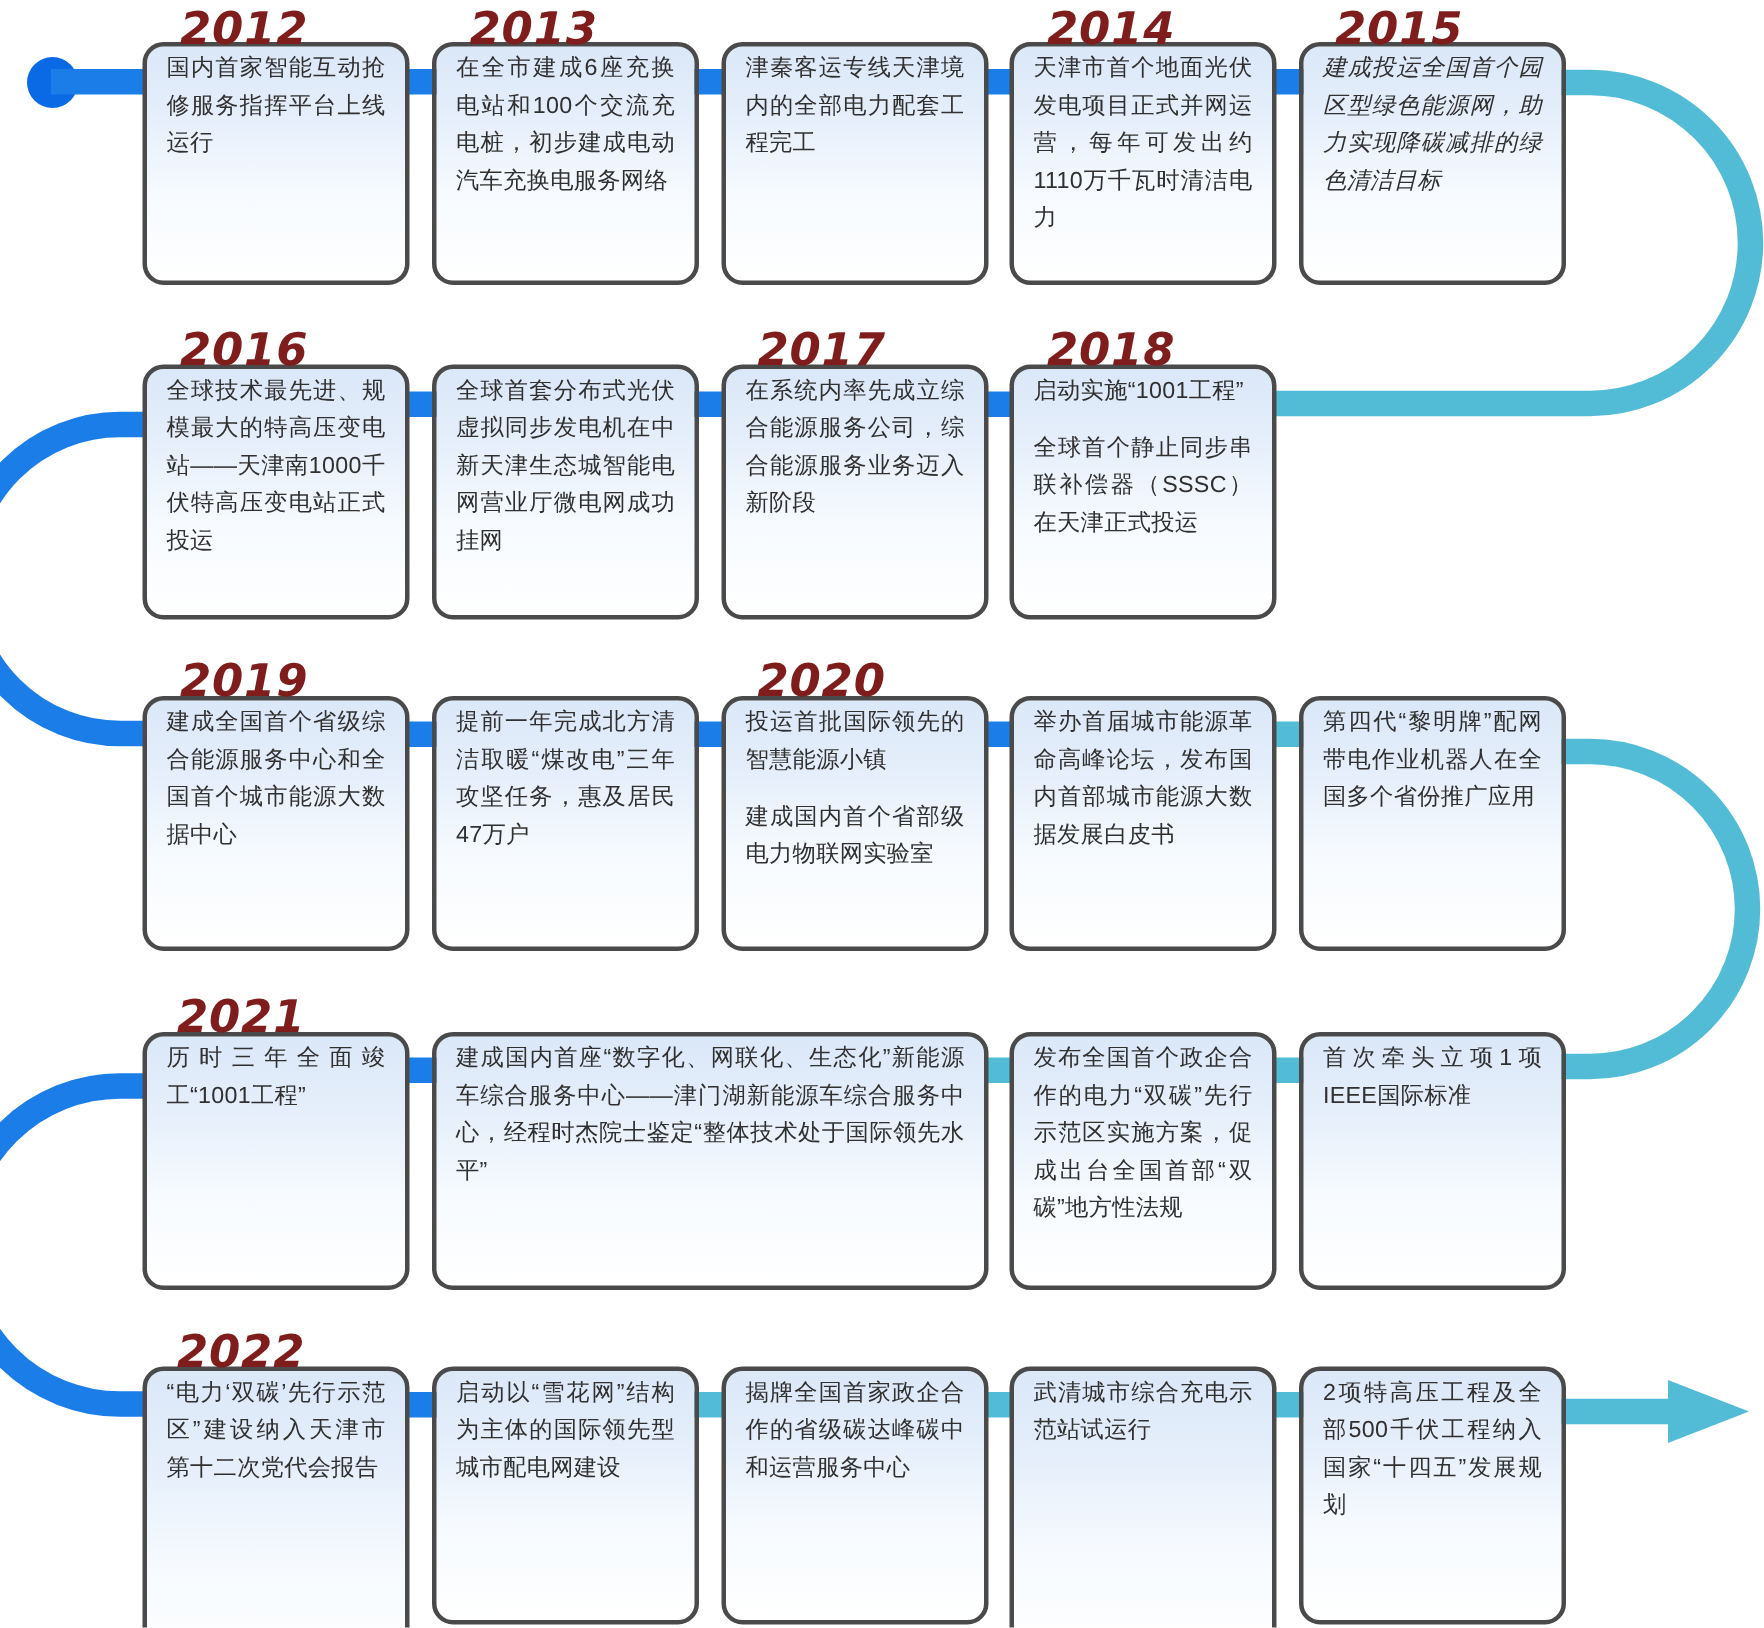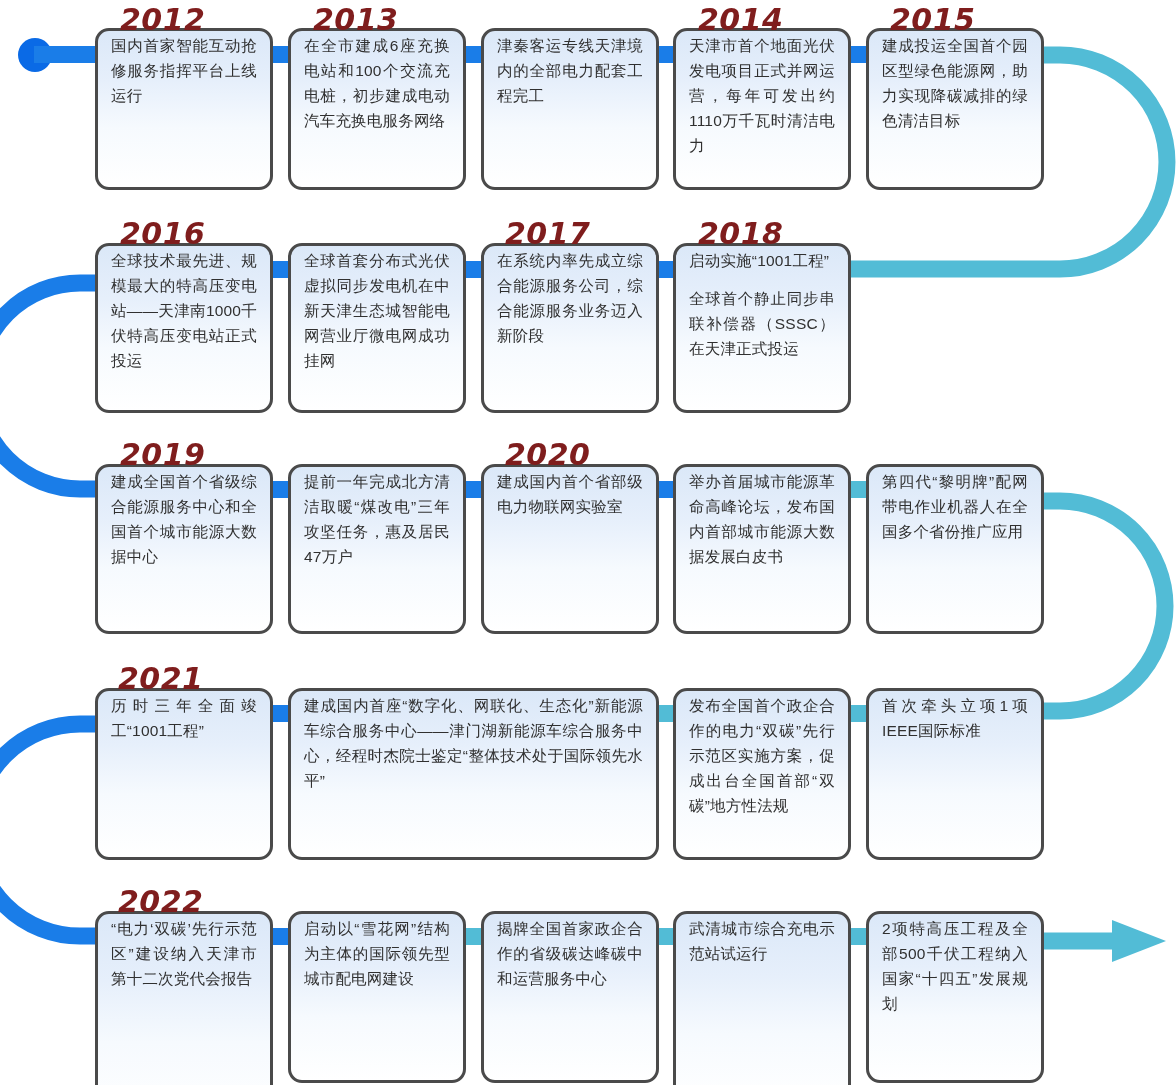--- a/index.html
+++ b/index.html
@@ -129,21 +129,21 @@
     <div class="card" style="left:481px; top:28px; width:178px; height:162px;">
       <p>津秦客运专线天津境内的全部电力配套工程完工</p>
     </div>
 
     <div class="year" style="left:698px; top:2px;">2014</div>
     <div class="card" style="left:673px; top:28px; width:178px; height:162px;">
       <p>天津市首个地面光伏发电项目正式并网运营，每年可发出约1110万千瓦时清洁电力</p>
     </div>
 
     <div class="year" style="left:890px; top:2px;">2015</div>
-    <div class="card" style="left:866px; top:28px; width:178px; height:162px;">
+    <div class="card" style="left:866px; top:28px; width:178px; height:162px;font-style:italic;">
       <p>建成投运全国首个园区型绿色能源网，助力实现降碳减排的绿色清洁目标</p>
     </div>
   </div>
 
   <div class="row">
     <div class="year" style="left:120px; top:216px;">2016</div>
     <div class="card" style="left:95px; top:243px; width:178px; height:170px;">
       <p>全球技术最先进、规模最大的特高压变电站——天津南1000千伏特高压变电站正式投运</p>
     </div>
 
@@ -168,20 +168,21 @@
     <div class="card" style="left:95px; top:464px; width:178px; height:170px;">
       <p>建成全国首个省级综合能源服务中心和全国首个城市能源大数据中心</p>
     </div>
 
     <div class="card" style="left:288px; top:464px; width:178px; height:170px;">
       <p>提前一年完成北方清洁取暖“煤改电”三年攻坚任务，惠及居民47万户</p>
     </div>
 
     <div class="year" style="left:505px; top:437px;">2020</div>
     <div class="card" style="left:481px; top:464px; width:178px; height:170px;">
+      <p>投运首批国际领先的智慧能源小镇</p>
       <p>建成国内首个省部级电力物联网实验室</p>
     </div>
 
     <div class="card" style="left:673px; top:464px; width:178px; height:170px;">
       <p>举办首届城市能源革命高峰论坛，发布国内首部城市能源大数据发展白皮书</p>
     </div>
 
     <div class="card" style="left:866px; top:464px; width:178px; height:170px;">
       <p>第四代“黎明牌”配网带电作业机器人在全国多个省份推广应用</p>
     </div>

